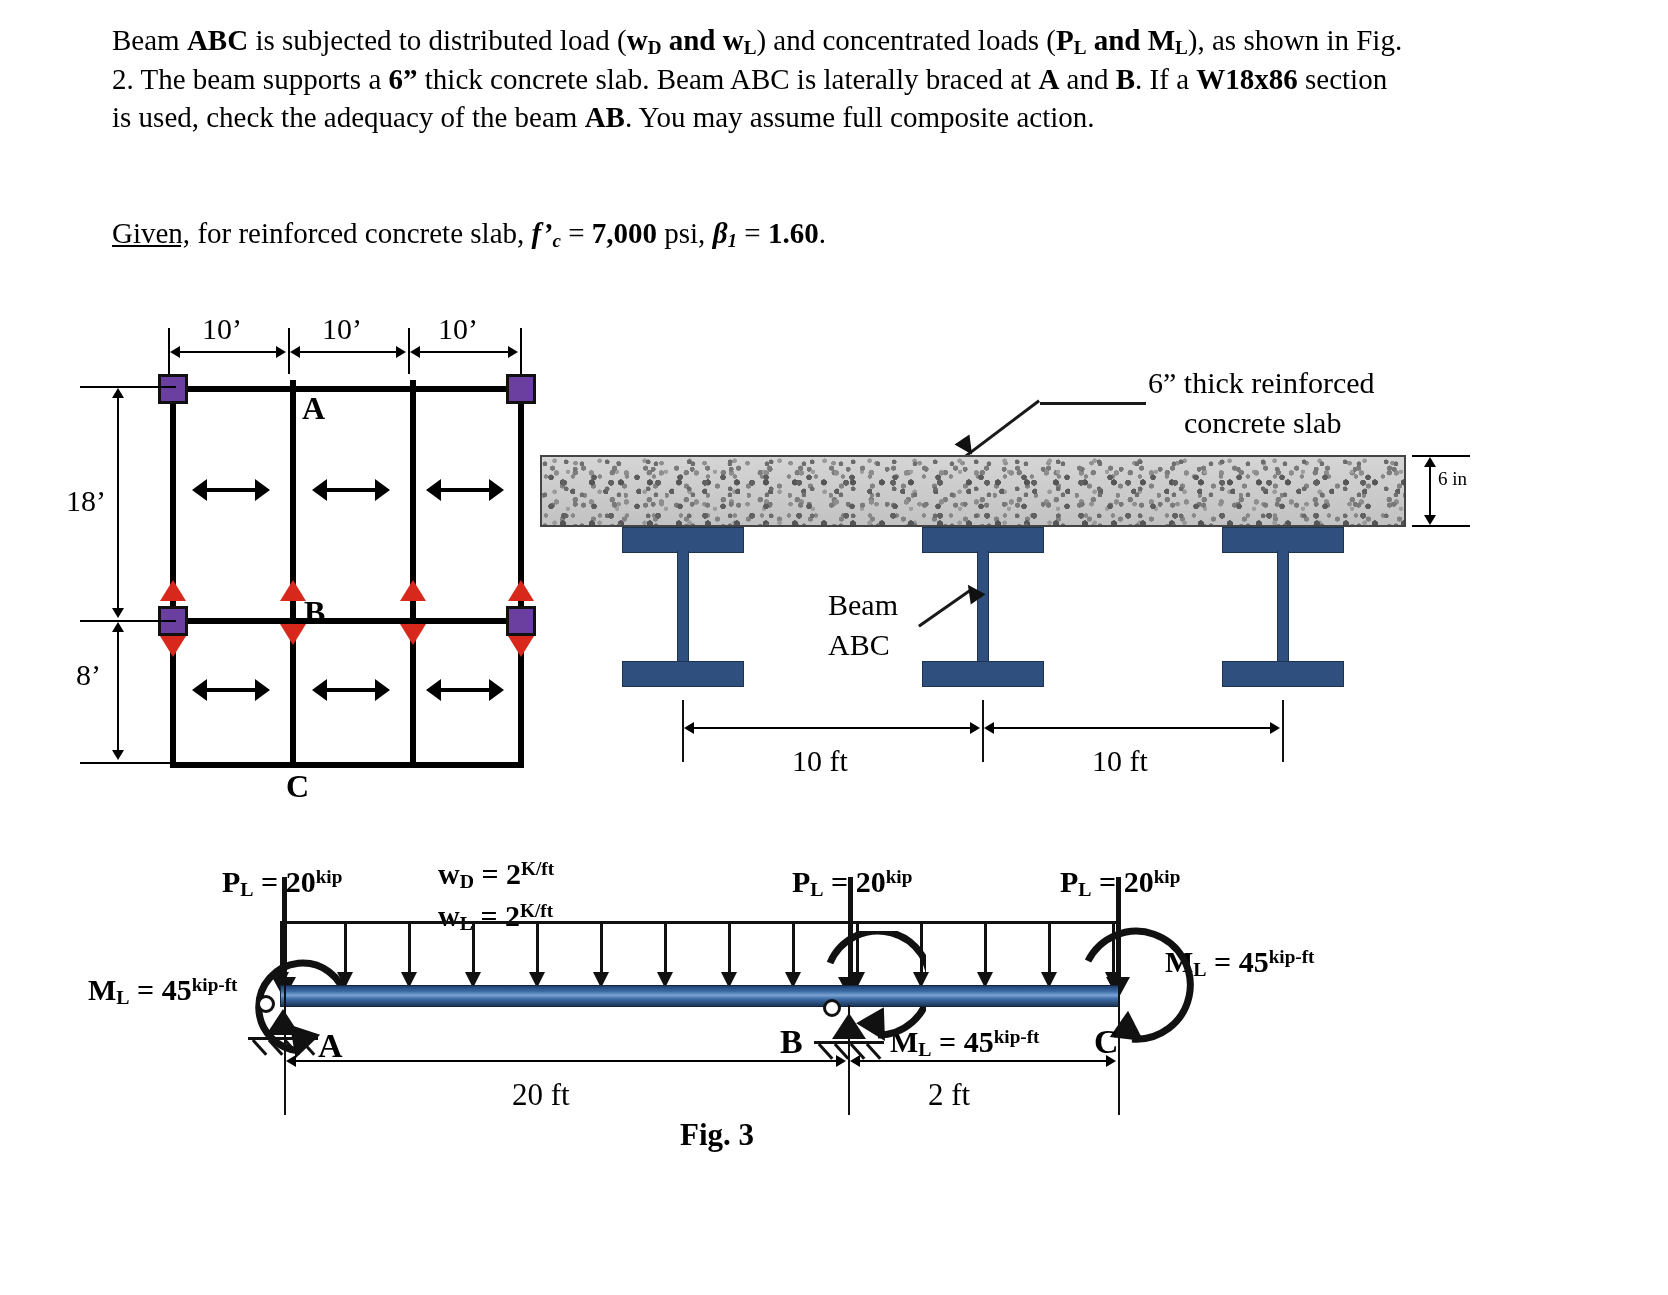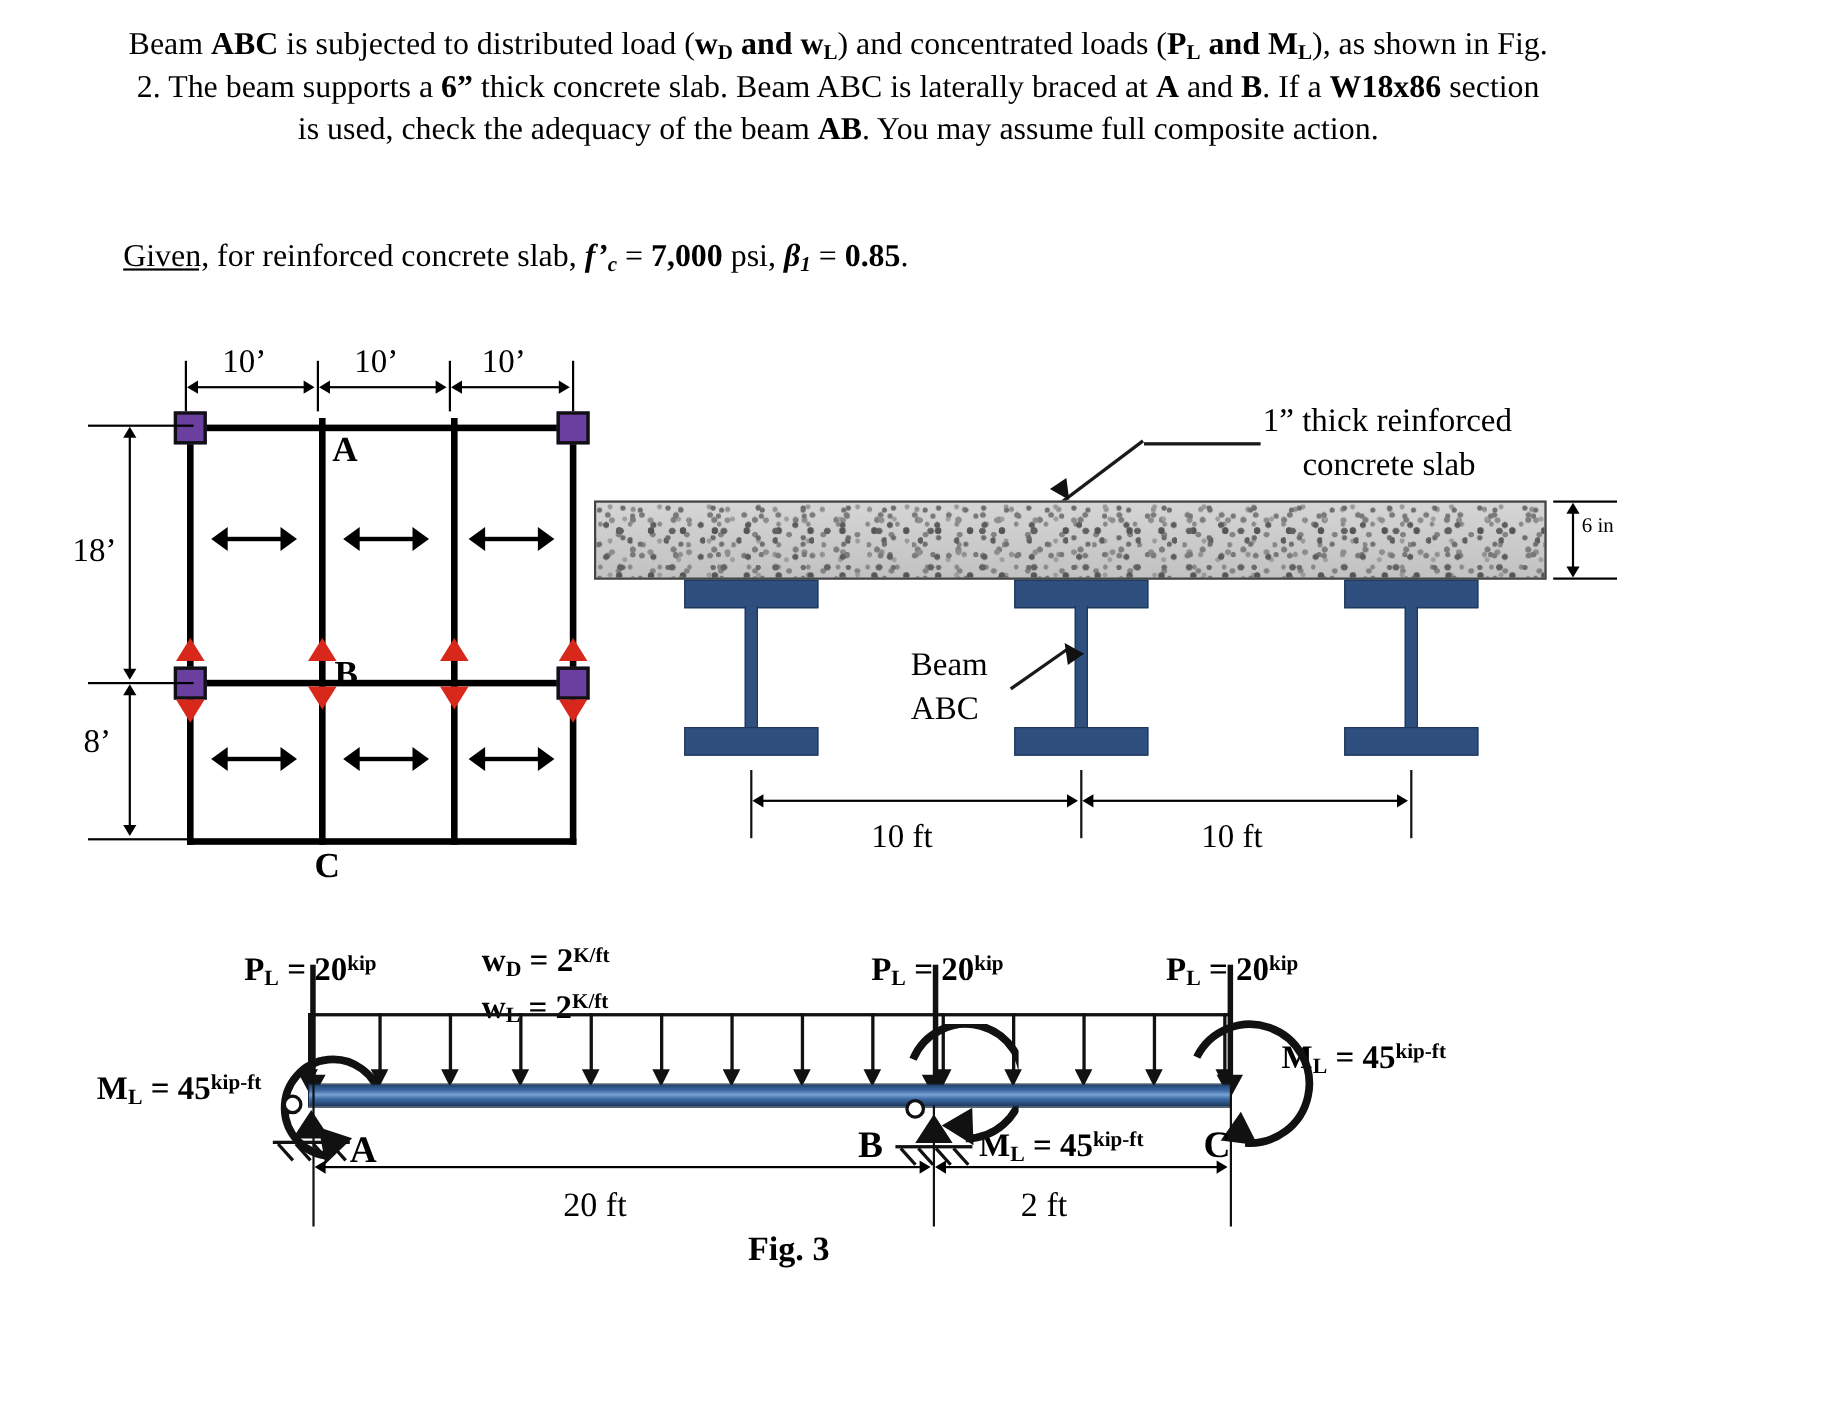--- a/index.html
+++ b/index.html
@@ -9,21 +9,21 @@
     background:#ffffff;
     font-family:"Liberation Serif", "DejaVu Serif", serif;
     color:#000;
     position:relative;
     overflow:hidden;
   }
 
   
   #statement {
     position:absolute; left:112px; top:22px; width:1300px;
-    font-size:29px; line-height:1.30; text-align:center;
+    font-size:29px; line-height:1.30; text-align:left;
   }
   #statement .b { font-weight:bold; }
   sub { font-size:0.66em; vertical-align:-0.22em; }
 
   #given {
     position:absolute; left:112px; top:215px; width:1300px;
     font-size:29px; line-height:1.3;
   }
   #given .u { text-decoration:underline; }
   #given .b { font-weight:bold; }
@@ -186,21 +186,21 @@
   .sub-b { font-size:0.66em; vertical-align:-0.22em; font-weight:bold; }
 </style>
 </head>
 <body>
 
 <div id="statement">
   <span>Beam </span><span class="b">ABC</span><span> is subjected to distributed load (</span><span class="b">w</span><sub class="b">D</sub><span class="b"> and w</span><sub class="b">L</sub><span>) and concentrated loads (</span><span class="b">P</span><sub class="b">L</sub><span class="b"> and M</span><sub class="b">L</sub><span>), as shown in Fig. 2. The beam supports a </span><span class="b">6”</span><span> thick concrete slab. Beam ABC is laterally braced at </span><span class="b">A</span><span> and </span><span class="b">B</span><span>. If a </span><span class="b">W18x86</span><span> section is used, check the adequacy of the beam </span><span class="b">AB</span><span>. You may assume full composite action.</span>
 </div>
 
 <div id="given">
-  <span class="u">Given,</span><span> for reinforced concrete slab, </span><span class="b it">f’</span><sub class="b it">c</sub><span> = </span><span class="b">7,000</span><span> psi, </span><span class="b it">β</span><sub class="b it">1</sub><span> = </span><span class="b">0.85</span><span>.</span>
+  <span class="u">Given,</span><span> for reinforced concrete slab, </span><span class="b it">f’</span><sub class="b it">c</sub><span> = </span><span class="b">7,000</span><span> psi, </span><span class="b it">β</span><sub class="b it">1</sub><span> = </span><span class="b">1.60</span><span>.</span>
 </div>
 
 <div class="canvas" id="plan">
 
   <div class="tick" style="left:98px;  top:10px; height:46px;"></div>
   <div class="tick" style="left:218px; top:10px; height:46px;"></div>
   <div class="tick" style="left:338px; top:10px; height:46px;"></div>
   <div class="tick" style="left:450px; top:10px; height:46px;"></div>
 
   <div class="dim" style="left:100px; top:34px; width:116px;">
@@ -295,21 +295,21 @@
     <div class="bar"></div>
       <div class="aT"></div>
       <div class="aB"></div>
   </div>
   <div class="txt lbl-dim" style="left:-4px; top:166px;">18’</div>
   <div class="txt lbl-dim" style="left:6px; top:340px;">8’</div>
 </div>
 
 <div class="canvas" id="section">
 
-  <div class="txt" style="left:608px; top:6px; font-size:30px;">1” thick reinforced</div>
+  <div class="txt" style="left:608px; top:6px; font-size:30px;">6” thick reinforced</div>
   <div class="txt" style="left:644px; top:46px; font-size:30px;">concrete slab</div>
 
   <div class="leader" style="left:500px; top:42px; width:106px;"></div>
   <div class="leader" style="left:500px; top:42px; width:160px; transform:rotate(143deg);"></div>
   <div class="arrowhead" style="left:418px; top:78px; transform:rotate(-34deg);"></div>
 
   <div id="slab"></div>
 
   <div class="ibeam" style="left:82px; top:167px; width:122px; height:160px;">
     <div class="flangeT"></div>

